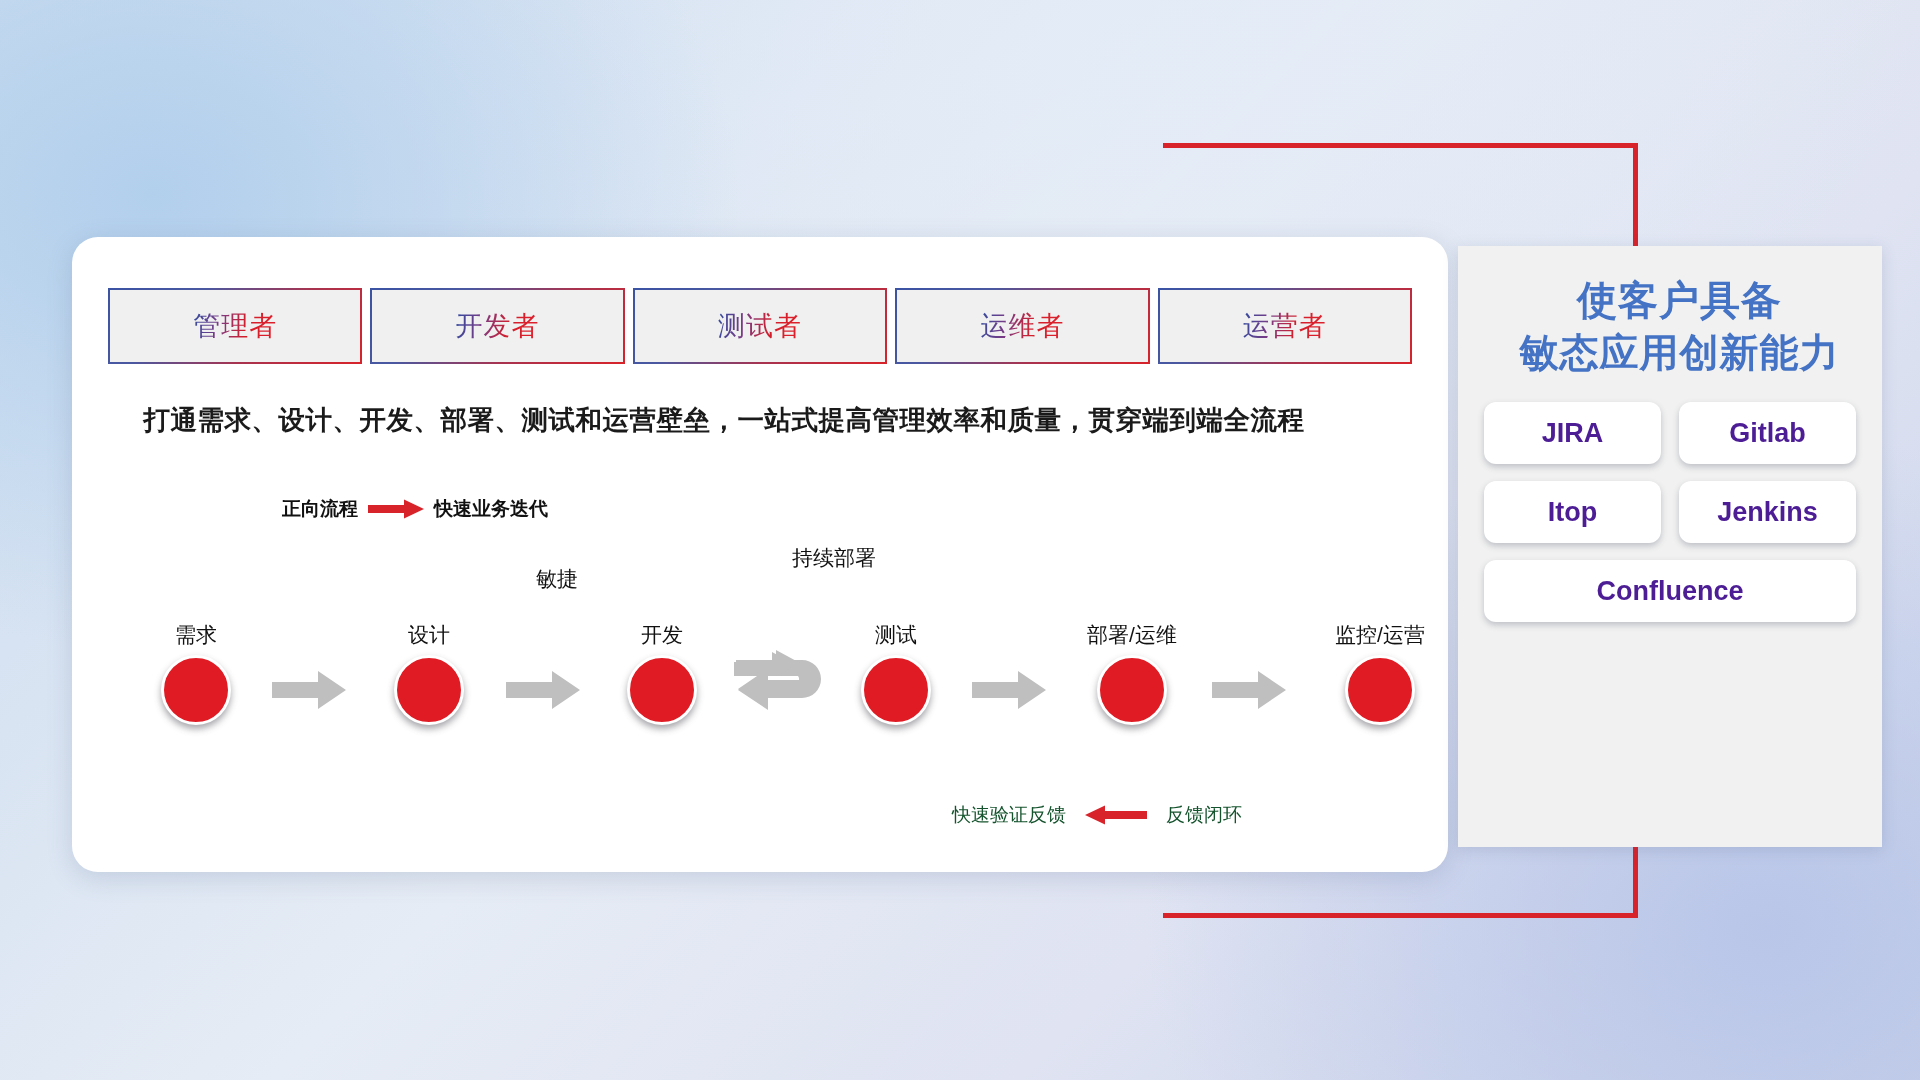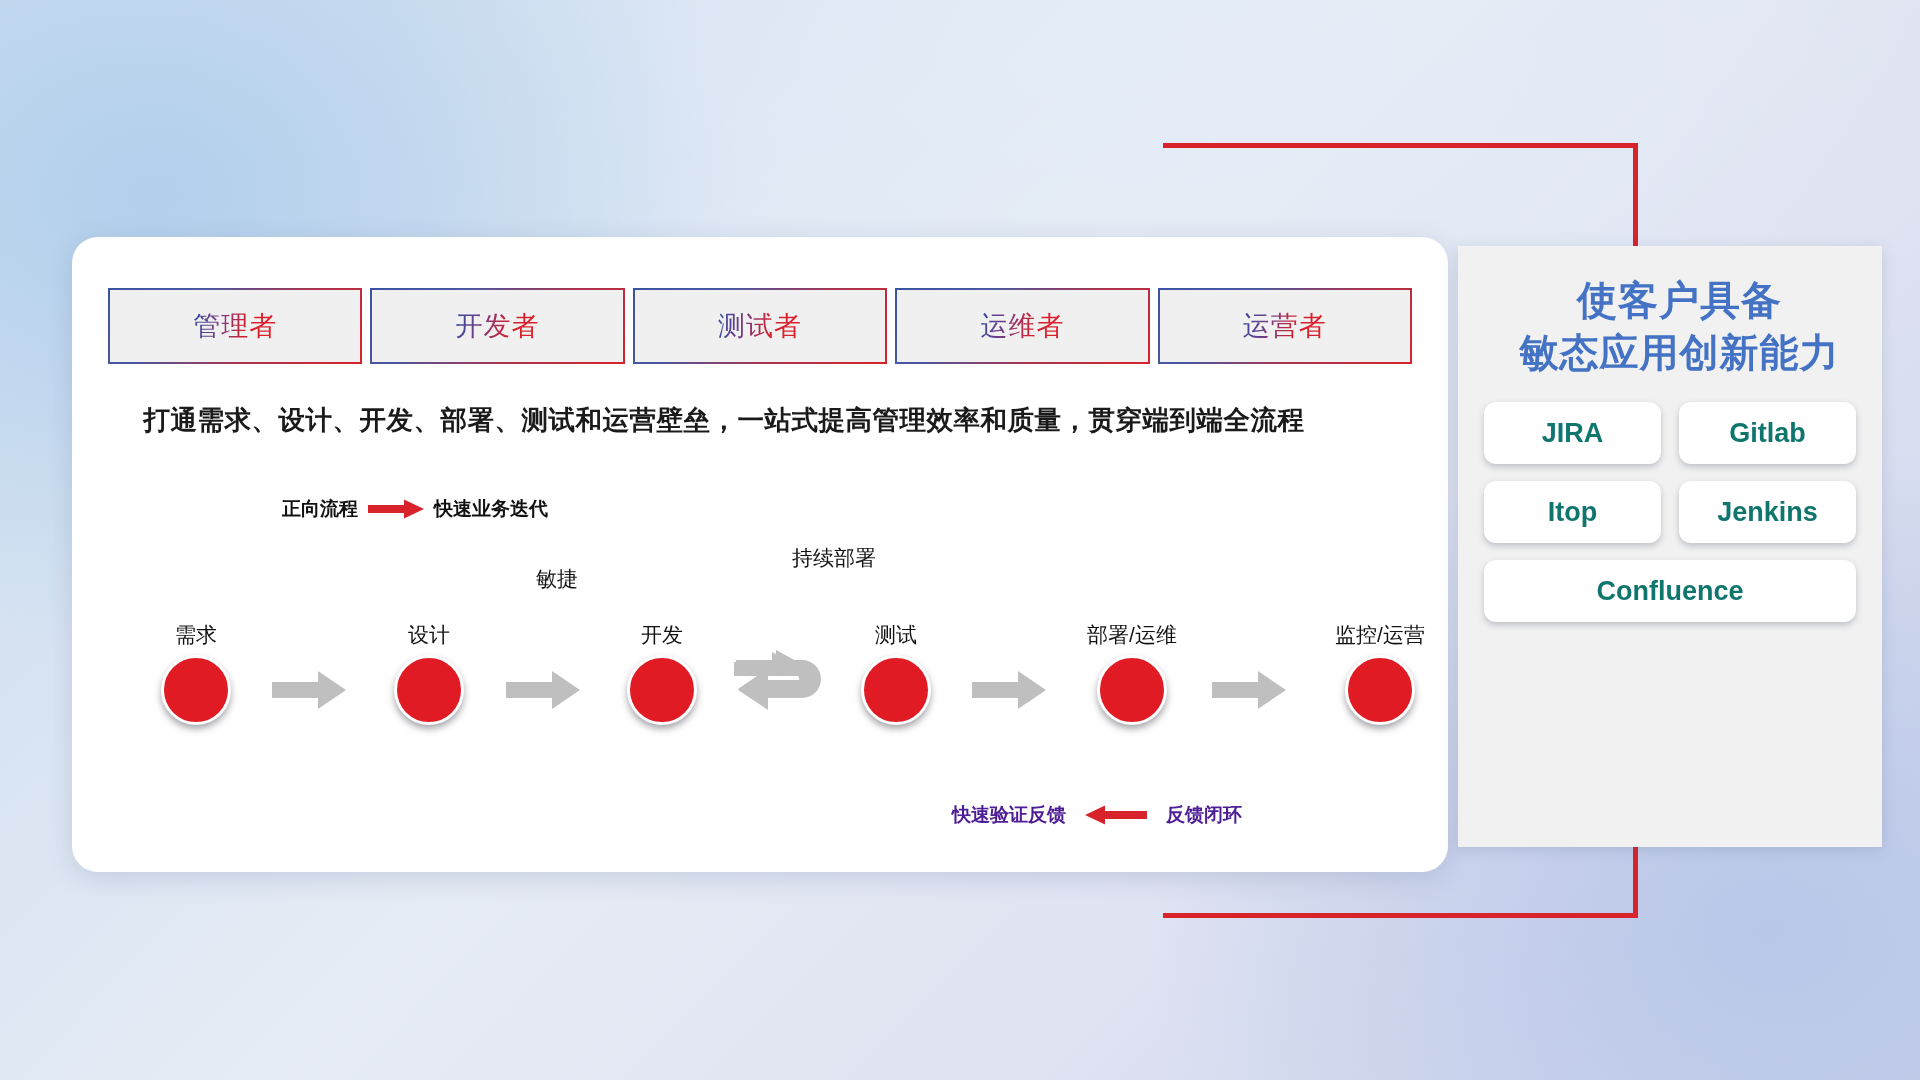--- a/index.html
+++ b/index.html
@@ -59,21 +59,21 @@
 
   
   .legend-top{
     position:absolute; left:282px; top:478px; z-index:6;
     display:flex; align-items:center; gap:10px;
     font-size:19px; font-weight:bold; color:#111;margin-top:18px;
   }
   .legend-bottom{
     position:absolute; left:952px; top:802px; z-index:6;
     display:flex; align-items:center; gap:19px;
-    font-size:19px; font-weight:bold; color:#4c1d95;
+    font-size:19px; font-weight:normal; color:#14532d;
   }
 
   
   .lbl-deploy{
     position:absolute; left:792px; top:503px; z-index:6;
     font-size:21px; color:#111;margin-top:41px;
   }
   .lbl-agile{
     position:absolute; left:536px; top:565px; z-index:6;
     font-size:21px; color:#111;
@@ -110,21 +110,21 @@
     text-align:center; color:#4472C4; font-weight:bold;
     font-size:40px; line-height:1.32; padding-top:28px; letter-spacing:1px;padding-left:19px;
   }
   .rtitle .l2{ font-size:39px; }
   .tools{ margin-top:24px; padding:0 16px;
           display:flex; flex-wrap:wrap; gap:17px 18px; justify-content:center;}
   .tool{
     background:#ffffff; border-radius:12px;
     height:62px; width:177px;
     display:flex; align-items:center; justify-content:center;
-    font-size:27px; font-weight:bold; color:#0f766e;
+    font-size:27px; font-weight:bold; color:#4c1d95;
     box-shadow:0 3px 6px rgba(60,70,90,0.28);
   }
   .tool.wide{ width:372px; }
 </style>
 </head>
 <body>
 
 <div id="stage">
 
   <div class="redframe"></div>

